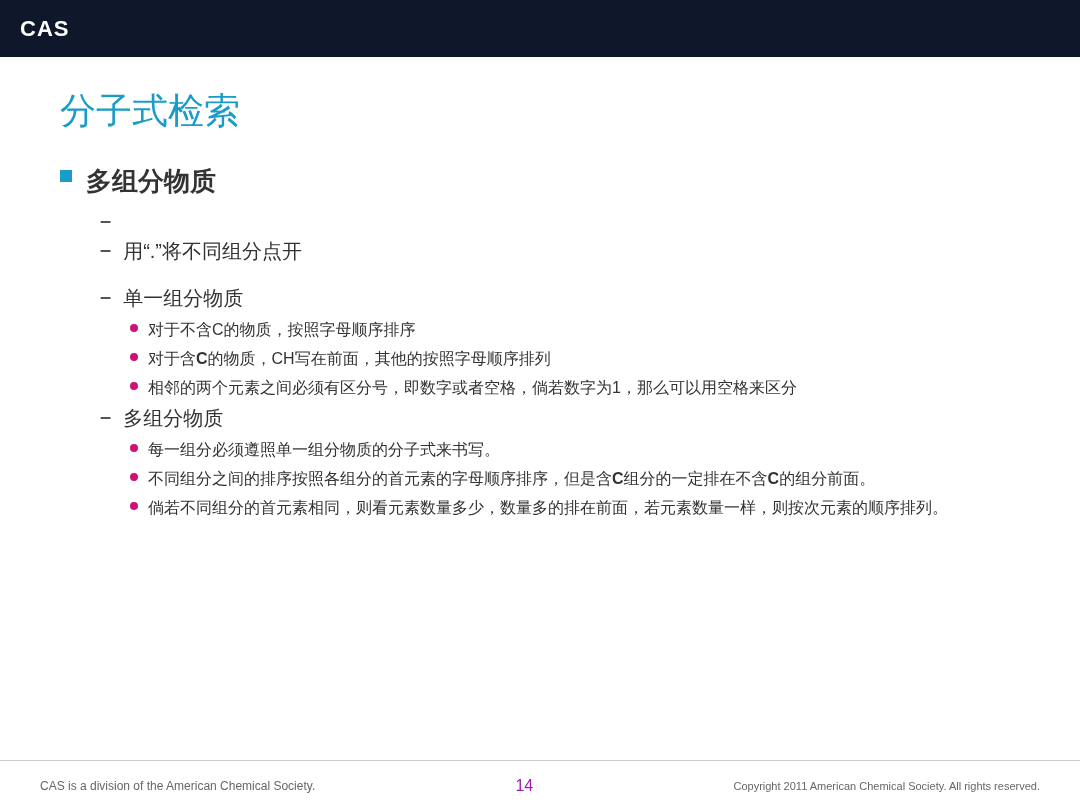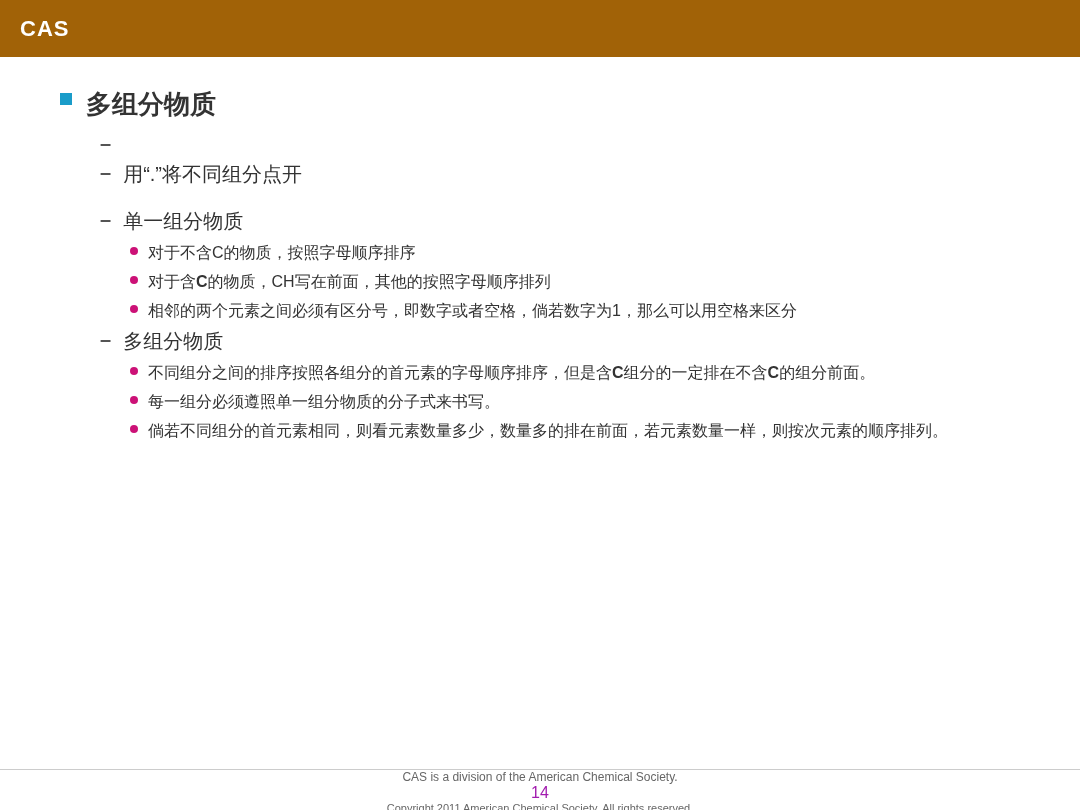--- a/index.html
+++ b/index.html
@@ -10,21 +10,21 @@
       background: #ffffff;
       font-family: 'Arial', 'Microsoft YaHei', sans-serif;
       overflow: hidden;
       position: relative;
     }
 
     
     .header-bar {
       width: 100%;
       height: 57px;
-      background: #a16207;
+      background: #0f172a;
       display: flex;
       align-items: center;
       padding-left: 20px;
     }
 
     .header-title {
       color: #ffffff;
       font-size: 22px;
       font-weight: bold;
       letter-spacing: 1px;
@@ -119,27 +119,26 @@
     .dot-text {
       flex: 1;
     }
 
     
     .footer {
       position: absolute;
       bottom: 0;
       left: 0;
       width: 100%;
-      height: 41px;
+      height: 50px;
       border-top: 1px solid #cccccc;
       display: flex;
       align-items: center;
       justify-content: space-between;
       padding: 0 40px;
-      flex-direction: column;
     }
 
     .footer-left {
       font-size: 12px;
       color: #666666;
     }
 
     .footer-center {
       font-size: 16px;
       color: #a21caf;
@@ -157,20 +156,21 @@
   </style>
 </head>
 <body>
 
 <div class="header-bar">
   <span class="header-title">CAS</span>
 </div>
 
 <div class="main-content">
 
+  <div class="page-title">分子式检索</div>
 
   <div class="section">
     <div class="bullet-item-level1">
       <div class="bullet-square"></div>
       <span class="bullet-text-level1">多组分物质</span>
     </div>
     <div class="sub-list">
       <div class="dash-item">
         <span class="dash-symbol">–</span>
       </div>
@@ -203,25 +203,25 @@
         </div>
       </div>
 
       <div class="dash-item">
         <span class="dash-symbol">–</span>
         <span>多组分物质</span>
       </div>
       <div class="dot-list">
         <div class="dot-item">
           <div class="dot-bullet"></div>
+          <span class="dot-text">每一组分必须遵照单一组分物质的分子式来书写。</span>
+        </div>
+        <div class="dot-item">
+          <div class="dot-bullet"></div>
           <span class="dot-text">不同组分之间的排序按照各组分的首元素的字母顺序排序，但是含<b class="bold-c">C</b>组分的一定排在不含<b class="bold-c">C</b>的组分前面。</span>
-        </div>
-        <div class="dot-item">
-          <div class="dot-bullet"></div>
-          <span class="dot-text">每一组分必须遵照单一组分物质的分子式来书写。</span>
         </div>
         <div class="dot-item">
           <div class="dot-bullet"></div>
           <span class="dot-text">倘若不同组分的首元素相同，则看元素数量多少，数量多的排在前面，若元素数量一样，则按次元素的顺序排列。</span>
         </div>
       </div>
     </div>
   </div>
 
 </div>

